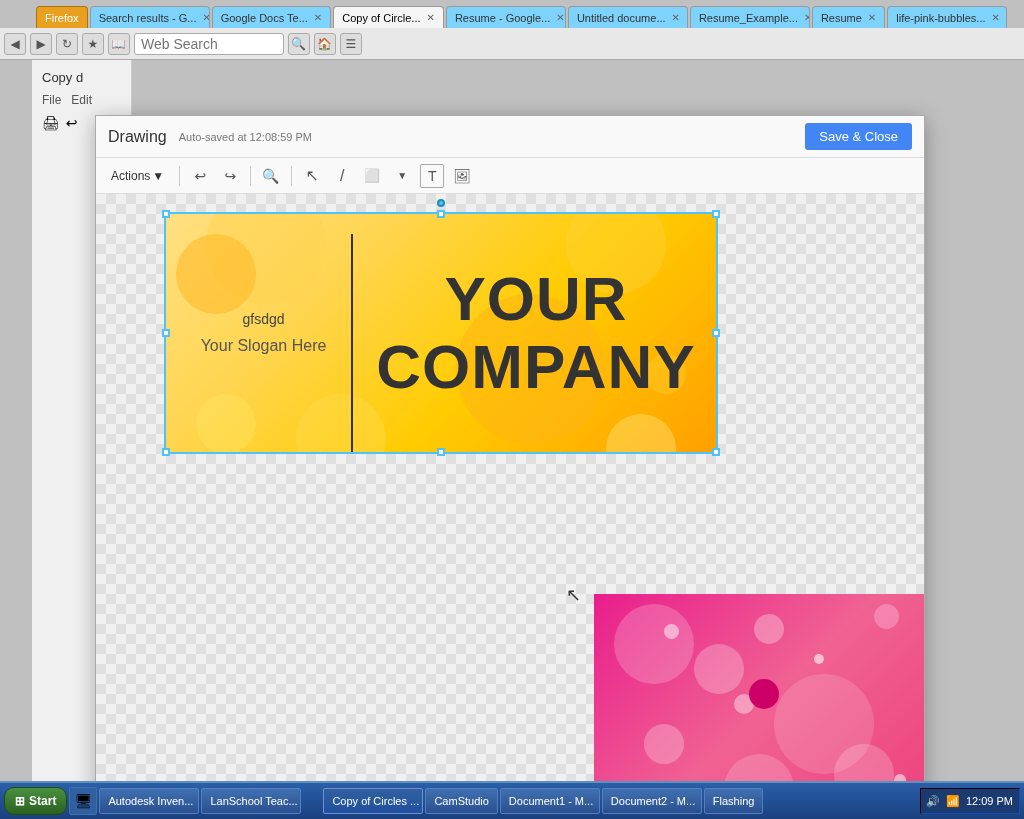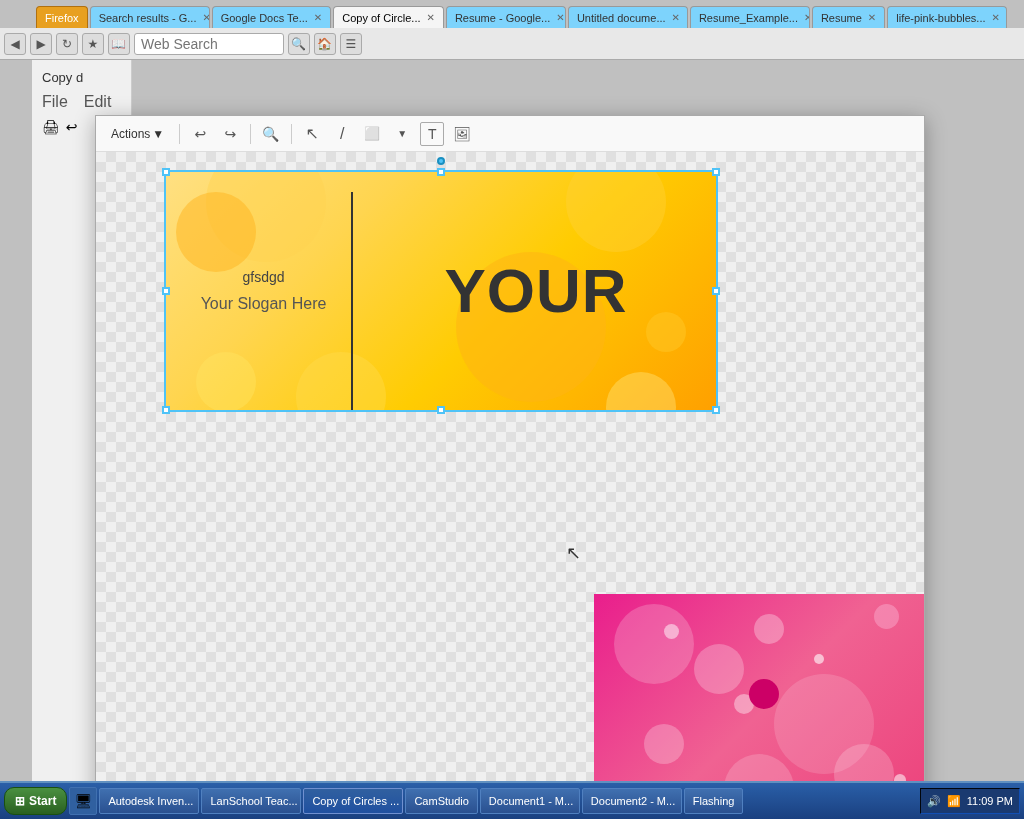--- a/index.html
+++ b/index.html
@@ -120,22 +120,22 @@
     }
 
     .doc-title {
       font-size: 13px;
       color: #333;
       margin-bottom: 8px;
     }
 
     .doc-menu {
       display: flex;
-      gap: 16px;
-      font-size: 16px;
+      gap: 10px;
+      font-size: 12px;
       color: #555;
       text-align: right;
     }
 
     .doc-toolbar {
       margin-top: 8px;
       display: flex;
       gap: 6px;
     }
 
@@ -366,20 +366,21 @@
       align-items: center;
       gap: 4px;
       cursor: pointer;
       max-width: 100px;
       overflow: hidden;
       white-space: nowrap;
     }
     .taskbar-app.active {
       background: linear-gradient(to bottom, #3060a0, #2050a0);
       border-color: #7090d0;
+      margin-left: 20px;
     }
 
     .taskbar-spacer { flex: 1; }
 
     .system-tray {
       display: flex;
       align-items: center;
       gap: 6px;
       padding: 0 6px;
       height: 26px;
@@ -453,20 +454,27 @@
         <span>Edit</span>
       </div>
       <div class="doc-toolbar">
         <span style="font-size:14px;">🖨</span>
         <span style="font-size:14px;">↩</span>
       </div>
     </div>
 
     <div class="drawing-modal">
 
+      <div class="drawing-header">
+        <div class="drawing-title-area">
+          <span class="drawing-title">Drawing</span>
+          <span class="autosave-text">Auto-saved at 12:08:59 PM</span>
+        </div>
+        <button class="save-close-btn">Save &amp; Close</button>
+      </div>
 
       <div class="drawing-toolbar">
         <div class="toolbar-btn">
           <span>Actions</span>
           <span>▼</span>
         </div>
         <div class="toolbar-separator"></div>
         <div class="toolbar-icon-btn">↩</div>
         <div class="toolbar-icon-btn">↪</div>
         <div class="toolbar-separator"></div>
@@ -512,20 +520,21 @@
             <div class="card-divider"></div>
 
             <div class="card-left">
               <div class="card-company-name">gfsdgd</div>
               <div class="card-slogan">Your Slogan Here</div>
             </div>
 
             <div class="card-right">
               <div class="card-your-company">
                 <span>YOUR</span><br>
+                <span>COMPANY</span>
               </div>
             </div>
           </div>
         </div>
 
         <div class="pink-bokeh">
 
           <div style="position:absolute; width:80px; height:80px; border-radius:50%; background:rgba(255,255,255,0.2); top:10px; left:20px;"></div>
           <div style="position:absolute; width:50px; height:50px; border-radius:50%; background:rgba(255,255,255,0.25); top:50px; left:100px;"></div>
           <div style="position:absolute; width:30px; height:30px; border-radius:50%; background:rgba(255,255,255,0.3); top:20px; left:160px;"></div>
@@ -578,17 +587,17 @@
     </div>
     <div class="taskbar-app">
       <span>Flashing</span>
     </div>
 
     <div class="taskbar-spacer"></div>
 
     <div class="system-tray">
       <span>🔊</span>
       <span>📶</span>
-      <span>11:09 PM</span>
+      <span>12:09 PM</span>
     </div>
   </div>
 
 </div>
 
 </body></html>

